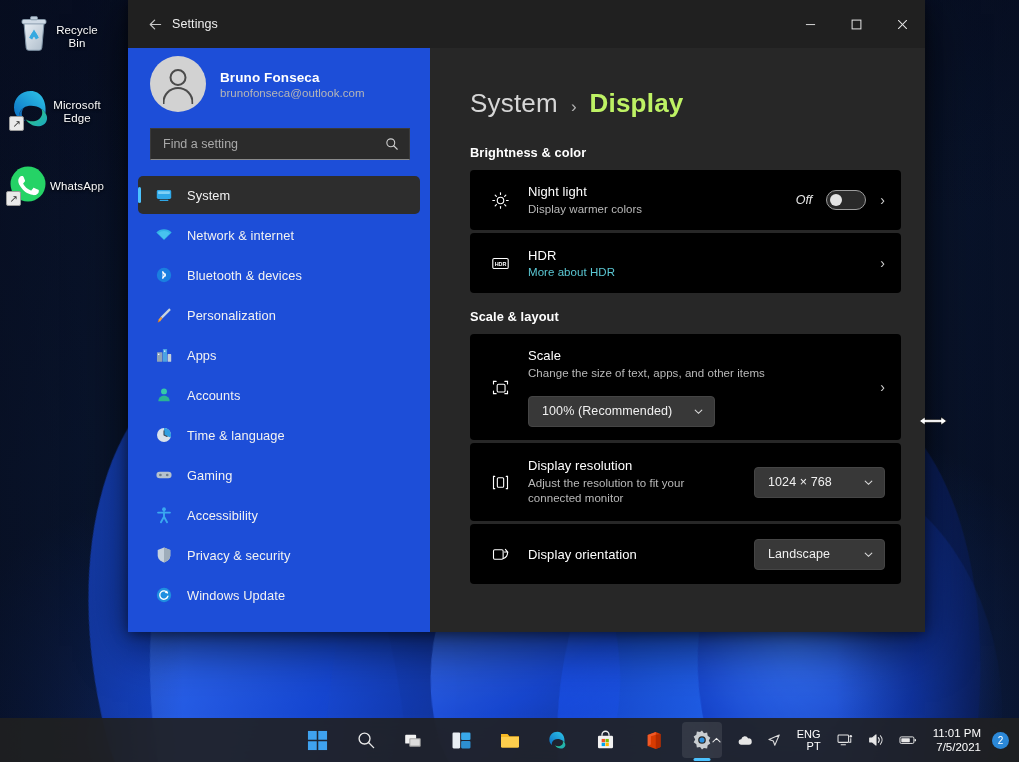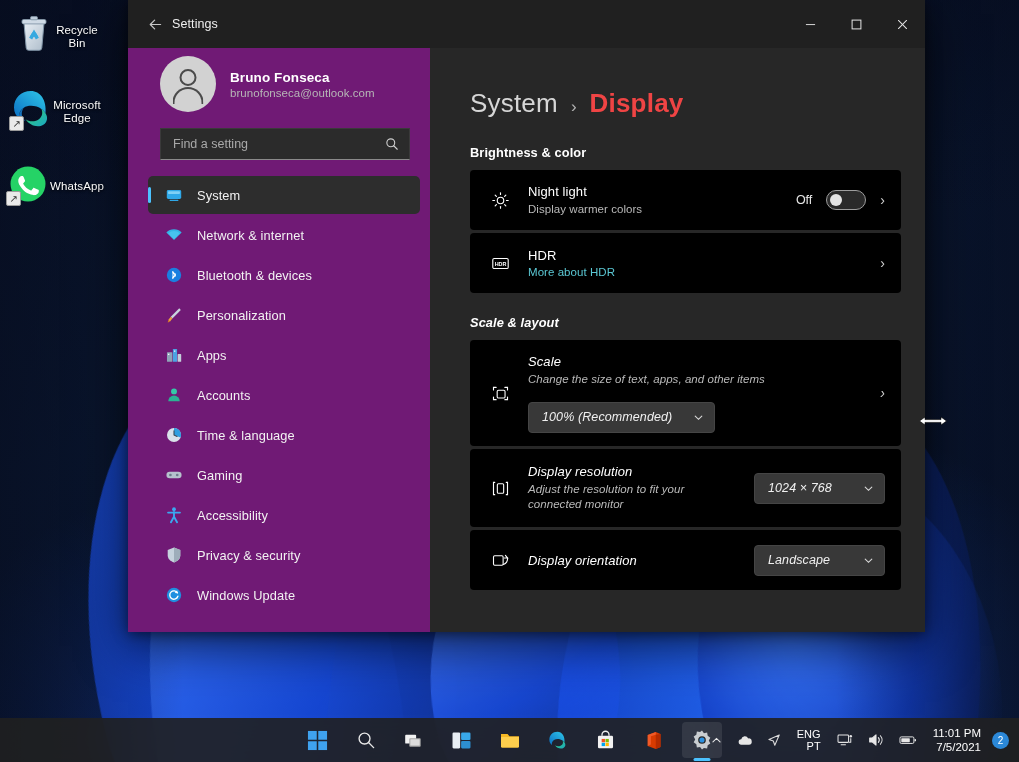--- a/index.html
+++ b/index.html
@@ -127,22 +127,22 @@
   #window-controls { position: absolute; right: 0; top: 0; display: flex; height: 48px; }
   .wctl {
     width: 46px; height: 48px; display: flex; align-items: center; justify-content: center;
     color: #e4e4e4; background: transparent; border: none; cursor: default;
   }
 
   #window-body { flex: 1; display: flex; min-height: 0; }
 
   
   #sidebar {
-    width: 302px; flex: 0 0 302px; background: #701a75;
-    display: flex; flex-direction: column; padding: 0 0 0 10px;
+    width: 302px; flex: 0 0 302px; background: #1d4ed8;
+    display: flex; flex-direction: column; padding: 0 0 0 0;
   }
 
   #account-block {
     display: flex; align-items: center; gap: 14px;
     padding: 8px 16px 16px 22px;
   }
   #avatar {
     width: 56px; height: 56px; flex: 0 0 56px; border-radius: 50%;
     background: #d2d2d2; display: flex; align-items: center; justify-content: center;
     overflow: hidden; position: relative;
@@ -190,45 +190,45 @@
 
   
   #content {
     flex: 1; background: #272727; padding: 40px 24px 0 40px;
     overflow: hidden; position: relative;
   }
 
   #breadcrumb { display: flex; align-items: baseline; gap: 13px; margin-bottom: 26px; }
   #crumb-parent { font-size: 26px; color: #d6d6d6; font-weight: 400; letter-spacing: .2px; }
   #crumb-sep { font-size: 17px; color: #b5b5b5; }
-  #crumb-current { font-size: 26px; color: #ef4444; font-weight: 600; letter-spacing: .2px; }
+  #crumb-current { font-size: 26px; color: #bef264; font-weight: 600; letter-spacing: .2px; }
 
   .section-title {
     font-size: 12.8px; color: #ffffff; font-weight: 600;
     margin-bottom: 10px; letter-spacing: .1px;
   }
-  .section + .section { margin-top: 22px; font-style: italic; }
+  .section + .section { margin-top: 16px; }
   .card-group { display: flex; flex-direction: column; gap: 3px; }
 
   .card {
     background: #000000; border-radius: 4px; display: flex; align-items: center;
     padding: 0 16px 0 18px; min-height: 60px; cursor: default; gap: 16px;
   }
   .card-icon {
     width: 24px; height: 24px; flex: 0 0 24px; display: flex;
     align-items: center; justify-content: center; color: #ffffff;
   }
   .card-main { flex: 1; display: flex; flex-direction: column; gap: 3px; min-width: 0; }
   .card-title { font-size: 13px; color: #ffffff; letter-spacing: .1px; }
   .card-sub { font-size: 11.5px; color: #b9b9b9; line-height: 15px; letter-spacing: .05px; }
   .card-link { font-size: 11.5px; color: #5bc8d4; letter-spacing: .05px; cursor: default; }
   .card-right { display: flex; align-items: center; gap: 14px; flex: 0 0 auto; }
   .chevron-right { color: #d0d0d0; font-size: 14px; line-height: 1; }
 
-  .toggle-label { font-size: 12.5px; color: #e8e8e8; }
+  .toggle-label { font-size: 12.5px; color: #e8e8e8; font-style: italic; }
   .toggle {
     width: 40px; height: 20px; border-radius: 10px; background: #2a2a2a;
     border: 1.4px solid #9d9d9d; position: relative; cursor: default; flex: 0 0 40px;
   }
   .toggle .knob {
     position: absolute; top: 50%; transform: translateY(-50%); left: 3px;
     width: 12px; height: 12px; border-radius: 50%; background: #e4e4e4;
   }
 
   .dropdown {

